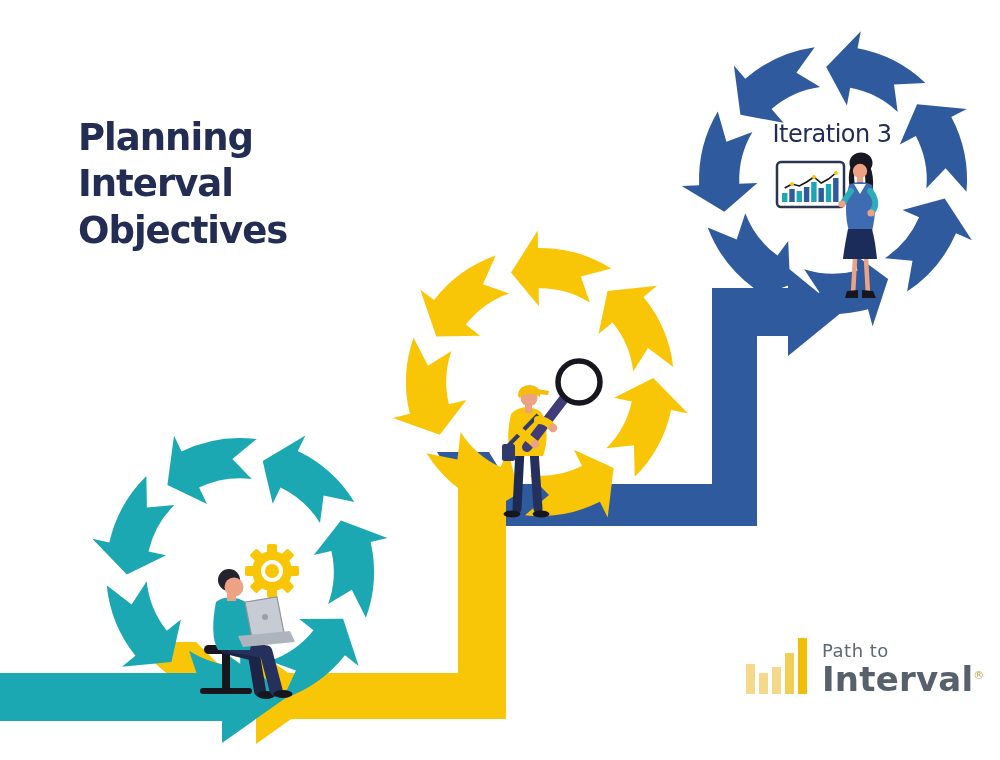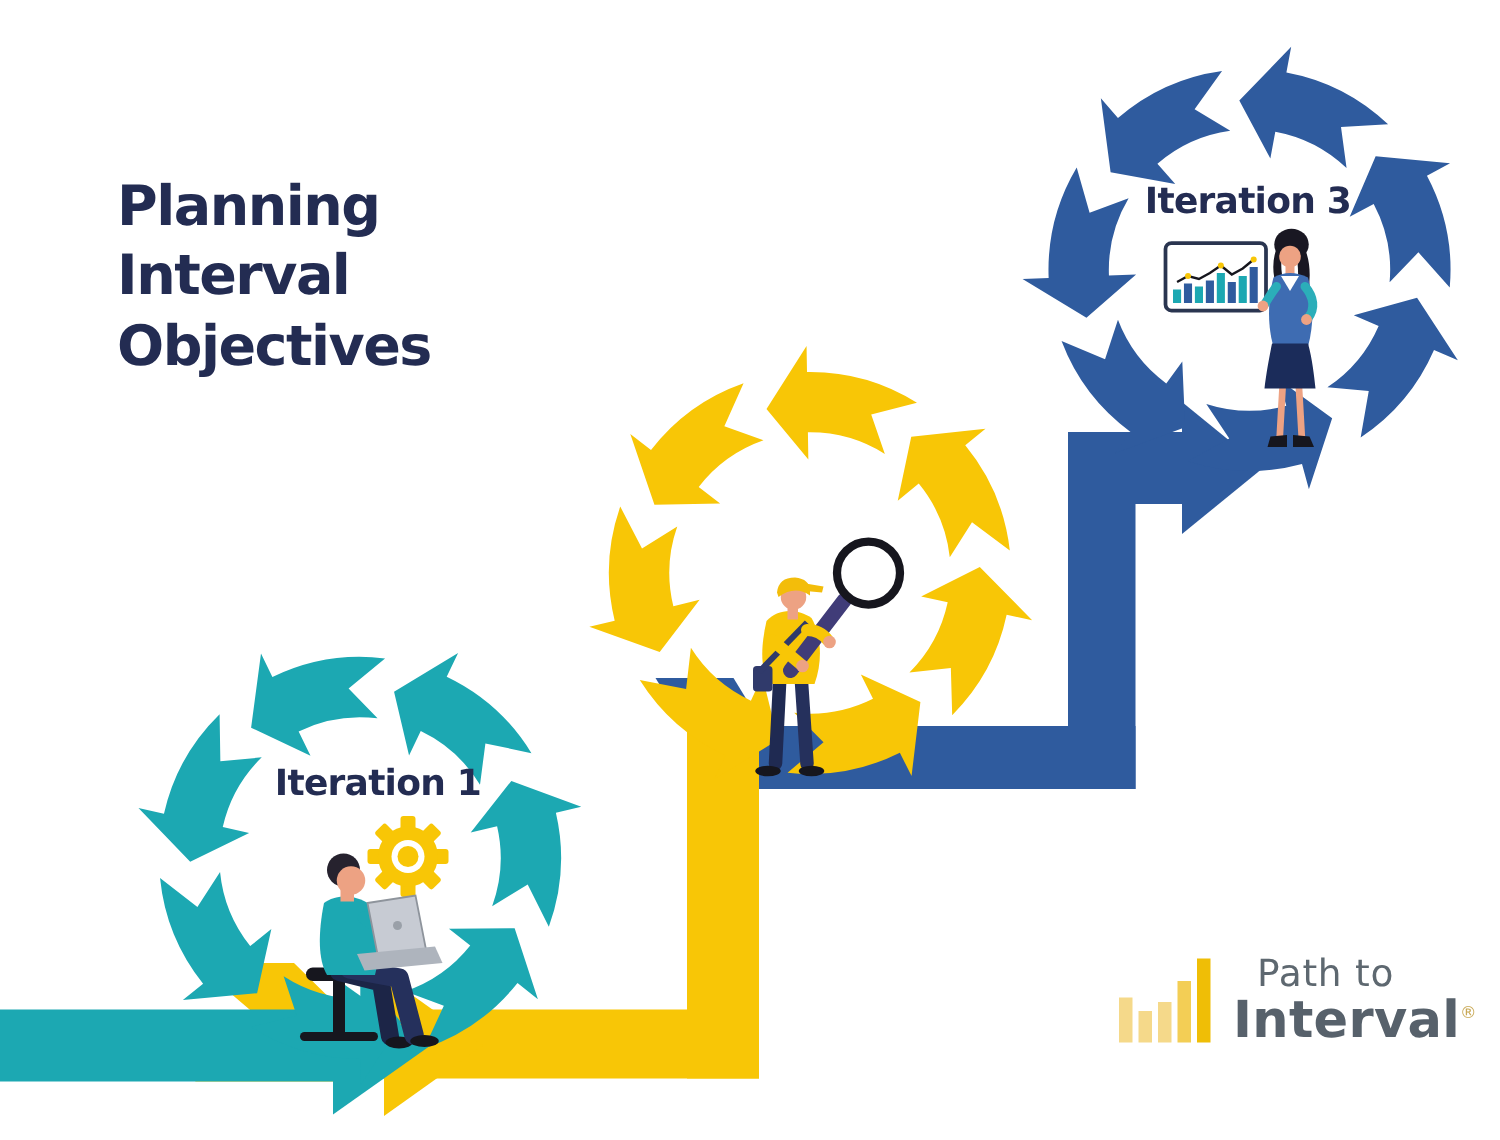--- a/index.html
+++ b/index.html
@@ -8,31 +8,31 @@
     font-family:"DejaVu Sans","Liberation Sans",sans-serif;
   }
   .scene{position:absolute;left:0;top:0;}
   .page-title{
     position:absolute;left:78px;top:90px;width:270px;
     font-size:37px;font-weight:800;line-height:1.26;letter-spacing:-1px;
     color:var(--navy);white-space:pre-line;
   }
   .iter-label{
     position:absolute;transform:translateX(-50%);
-    font-size:24px;font-weight:700;letter-spacing:-0.5px;color:var(--navy);
+    font-size:24px;font-weight:400;letter-spacing:-0.5px;color:var(--navy);
     white-space:nowrap;
   }
   .iter-label.l1{left:252px;top:508px;}
   .iter-label.l2{left:538px;top:322px;}
   .iter-label.l3{left:832px;top:120px;}
   .logo{
     position:absolute;left:746px;top:636px;display:flex;align-items:flex-end;gap:10px;
   }
   .logo-text{line-height:1;padding-bottom:0px;}
-  .logo-line1{font-size:25px;font-weight:400;color:var(--logo-gray);letter-spacing:0.5px;margin-left:16px;}
+  .logo-line1{font-size:18px;font-weight:400;color:var(--logo-gray);letter-spacing:0.5px;}
   .logo-line2{font-size:34px;font-weight:800;color:var(--logo-dark-gray);letter-spacing:0.2px;margin-top:2px;}
   .logo-line2 sup{font-size:11px;color:var(--registered-gold);font-weight:400;}
 </style>
 </head>
 <body>
 
 <div class="stage">
 
   <svg class="scene" width="1000" height="760" viewBox="0 0 1000 760">
 
@@ -171,21 +171,20 @@
       <path d="M870,191 C876,198 877,206 872,212" stroke="#2BAEB9" stroke-width="6" stroke-linecap="round" fill="none"></path>
       <circle cx="871" cy="213" r="3.6" fill="var(--skin)"></circle>
       <path d="M848,229 L872,229 C875,240 876,250 877,259 L843,259 C844,250 846,239 848,229 Z" fill="#1B2C5A"></path>
     </g>
   </svg>
 
   <h1 class="page-title">Planning
 Interval
 Objectives</h1>
 
-  <div class="iter-label l1">Iteration 1</div>
   <div class="iter-label l3">Iteration 3</div>
 
   <div class="logo">
     <svg width="66" height="60" viewBox="0 0 66 60">
       <rect x="0" y="28" width="9" height="30" fill="var(--logo-pale-gold)"></rect>
       <rect x="13" y="37" width="9" height="21" fill="var(--logo-pale-gold)"></rect>
       <rect x="26" y="31" width="9" height="27" fill="var(--logo-pale-gold)"></rect>
       <rect x="39" y="17" width="9" height="41" fill="var(--logo-mid-gold)"></rect>
       <rect x="52" y="2" width="9" height="56" fill="var(--logo-gold)"></rect>
     </svg>

